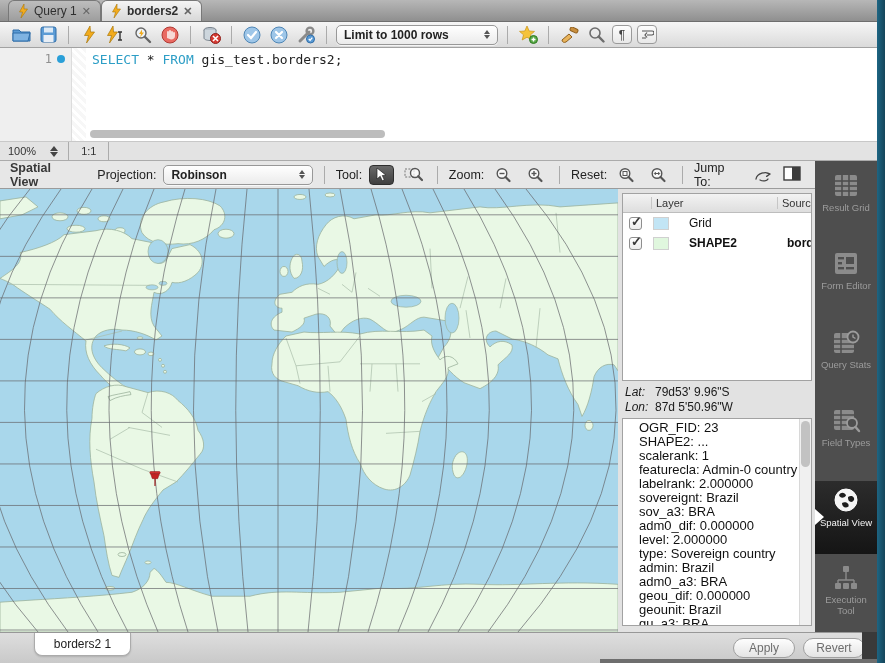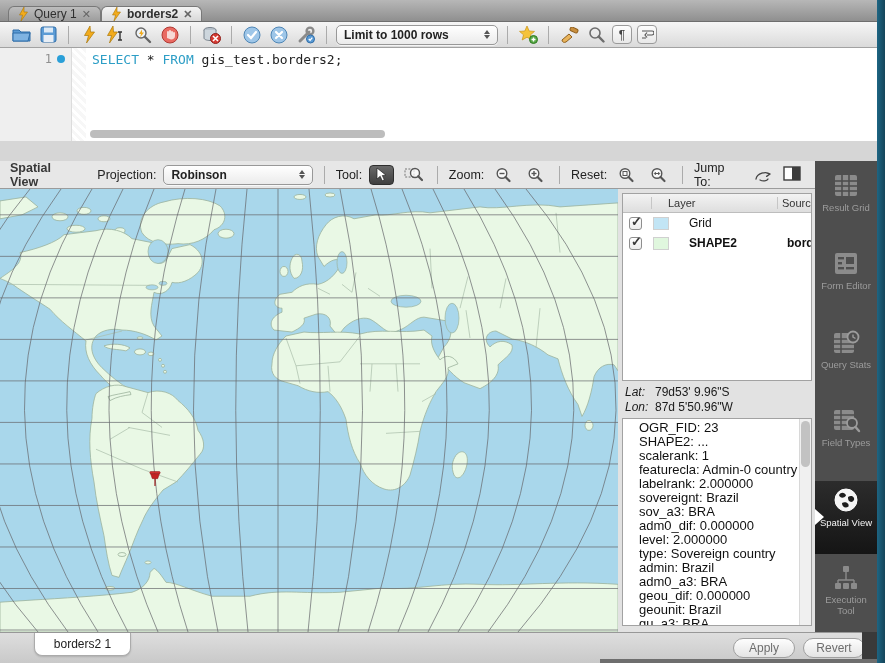--- a/index.html
+++ b/index.html
@@ -12,21 +12,21 @@
   .abs { position:absolute; }
 
   
   #teal-edge { right:0; top:0; width:8px; height:663px;
     background:linear-gradient(90deg,#1d6583,#15455a); }
 
   
   #tabbar { left:0; top:0; width:877px; height:22px;
     background:linear-gradient(#b7b7b7,#8f8f8f);
     border-bottom:1px solid #6e6e6e; display:flex; align-items:flex-end; padding-left:8px; }
-  .tab { display:flex; align-items:center; gap:5px; height:15px; padding:0 9px;
+  .tab { display:flex; align-items:center; gap:5px; height:21px; padding:0 9px;
     border:1px solid #787878; border-bottom:none; border-radius:6px 6px 0 0;
     font-size:12px; color:#2f2f2f; }
   .tab.inactive { background:linear-gradient(#bdbdbd,#9d9d9d); }
   .tab.active { background:linear-gradient(#f4f4f4,#d8d8d8); font-weight:bold; }
   .tab .close { font-size:11px; color:#666; line-height:10px; }
 
   
   #toolbar { left:0; top:22px; width:877px; height:26px;
     background:linear-gradient(#f6f6f6,#dadada); border-bottom:1px solid #a2a2a2;
     display:flex; align-items:center; padding-left:10px; gap:5px; }
@@ -78,21 +78,21 @@
   #map { left:0; top:189px; width:618px; height:443px; background:#a9d7eb; }
   #map svg { display:block; }
 
   
   #rightpanel { left:618px; top:189px; width:197px; height:443px; background:#e2e2e2; }
   #layerbox { position:absolute; left:4px; top:4px; width:190px; height:188px;
     background:#fff; border:1px solid #a2a2a2; overflow:hidden; }
   #layerhead { height:19px; background:linear-gradient(#f3f3f3,#dedede); border-bottom:1px solid #bdbdbd;
     display:flex; font-size:11px; color:#333; align-items:center; }
   #layerhead .c1 { width:28px; }
-  #layerhead .c2 { width:126px; border-left:1px solid #c6c6c6; padding-left:16px; }
+  #layerhead .c2 { width:126px; border-left:1px solid #c6c6c6; padding-left:4px; }
   #layerhead .c3 { flex:1; border-left:1px solid #c6c6c6; padding-left:4px; overflow:hidden; white-space:nowrap; }
   .layer-row { display:flex; align-items:center; height:20px; font-size:12px; color:#111; }
   .cb { width:13px; height:13px; margin-left:6px; border:1px solid #8e8e8e; border-radius:3px;
     background:linear-gradient(#fff,#ececec); position:relative; }
   .cb::after { content:"✓"; position:absolute; left:1px; top:-4px; font-size:13px; font-weight:bold; color:#3a3a3a; }
   .swatch { width:16px; height:13px; margin-left:11px; border:1px solid #d0d0d0; }
   .layer-name { margin-left:20px; width:98px; }
   .layer-src { flex:1; overflow:hidden; white-space:nowrap; font-weight:bold; }
   .bold { font-weight:bold; }
 
@@ -263,20 +263,30 @@
   <div id="editor" class="abs">
     <div id="gutter">
       <span class="lnum">1</span>
       <span class="bp"></span>
     </div>
     <div id="fold"></div>
     <div id="code"><span class="kw">SELECT</span><span> * </span><span class="kw">FROM</span><span> gis_test.borders2;</span></div>
   </div>
   <div id="hscroll"></div>
 
+  <div id="statusrow" class="abs">
+    <span class="pad">100%</span>
+    <span class="stepper">
+        <i class="up"></i>
+        <i class="dn"></i>
+      </span>
+    <span class="vsep"></span>
+    <span class="pad">1:1</span>
+    <span class="vsep"></span>
+  </div>
 
   <div id="spatialbar" class="abs">
     <span class="title">Spatial View</span>
     <span>Projection:</span>
     <div class="dropdown" style="width:150px">
       <span>Robinson</span>
       <span class="dd-arrows">
           <i class="up"></i>
           <i class="dn"></i>
         </span>

